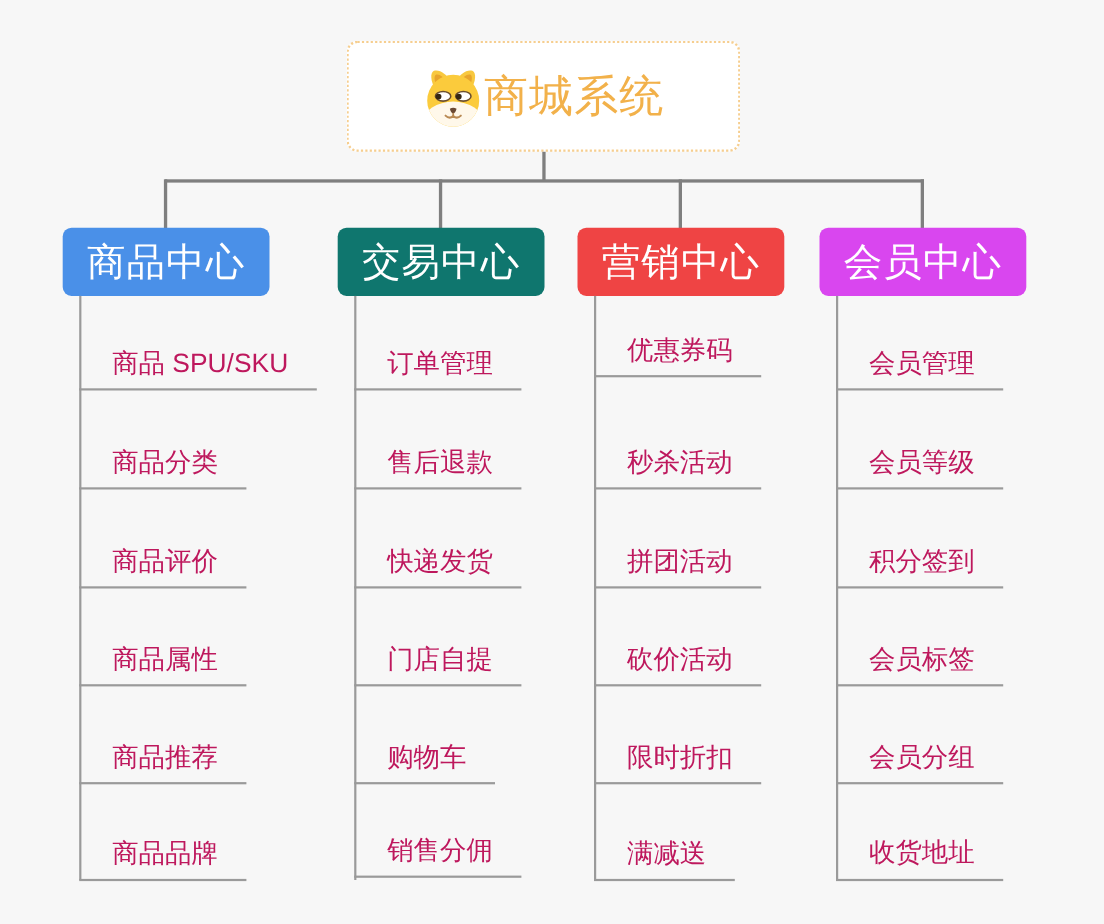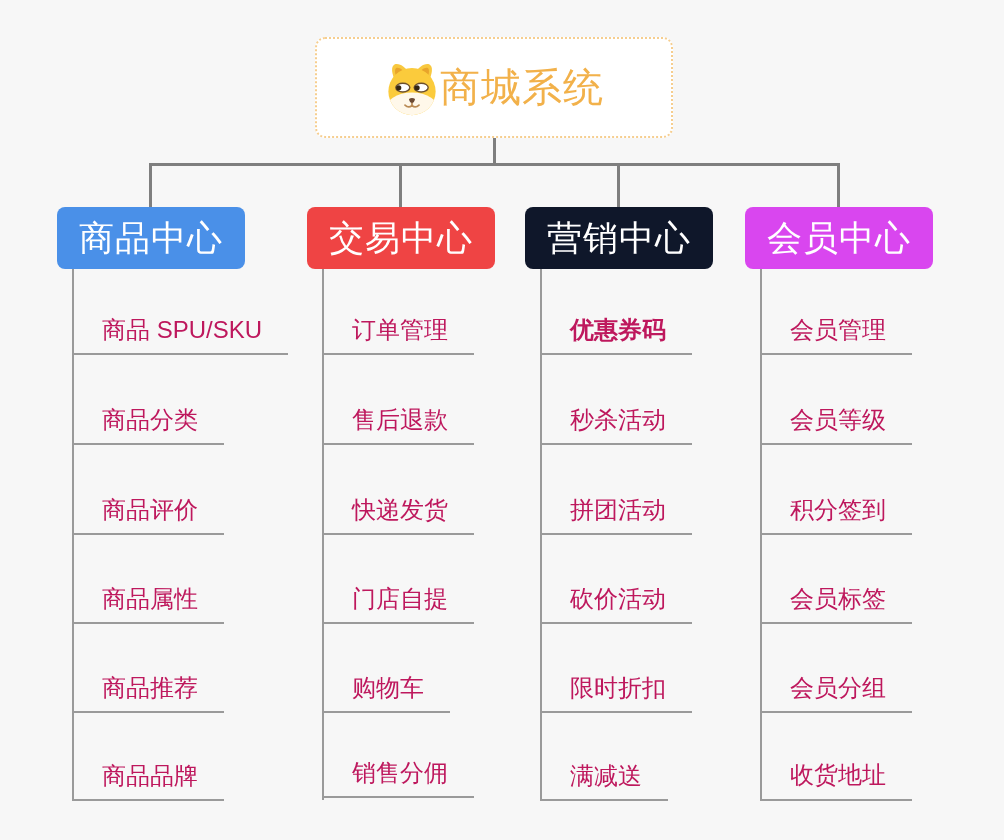--- a/index.html
+++ b/index.html
@@ -141,21 +141,21 @@
           <span>商品属性</span>
         </div>
         <div class="leaf" style="top: 462px;">
           <span>商品推荐</span>
         </div>
         <div class="leaf" style="top: 550px;">
           <span>商品品牌</span>
         </div>
       </div>
       <div class="branch-col" style="left: 307px;">
-        <div class="branch-box" style="background: #ef4444;">
+        <div class="branch-box" style="background: #0f766e;">
           <span>交易中心</span>
         </div>
         <div class="col-vline"></div>
         <div class="leaf" style="top: 104px;">
           <span>订单管理</span>
         </div>
         <div class="leaf" style="top: 194px;">
           <span>售后退款</span>
         </div>
         <div class="leaf" style="top: 284px;">
@@ -165,25 +165,25 @@
           <span>门店自提</span>
         </div>
         <div class="leaf" style="top: 462px;">
           <span>购物车</span>
         </div>
         <div class="leaf" style="top: 547px; text-align: right;">
           <span>销售分佣</span>
         </div>
       </div>
       <div class="branch-col" style="left: 525px;">
-        <div class="branch-box" style="background: #0f172a;">
+        <div class="branch-box" style="background: #ef4444;">
           <span>营销中心</span>
         </div>
         <div class="col-vline"></div>
-        <div class="leaf" style="top: 104px; font-weight: bold;">
+        <div class="leaf" style="top: 92px;">
           <span>优惠券码</span>
         </div>
         <div class="leaf" style="top: 194px;">
           <span>秒杀活动</span>
         </div>
         <div class="leaf" style="top: 284px;">
           <span>拼团活动</span>
         </div>
         <div class="leaf" style="top: 373px;">
           <span>砍价活动</span>

